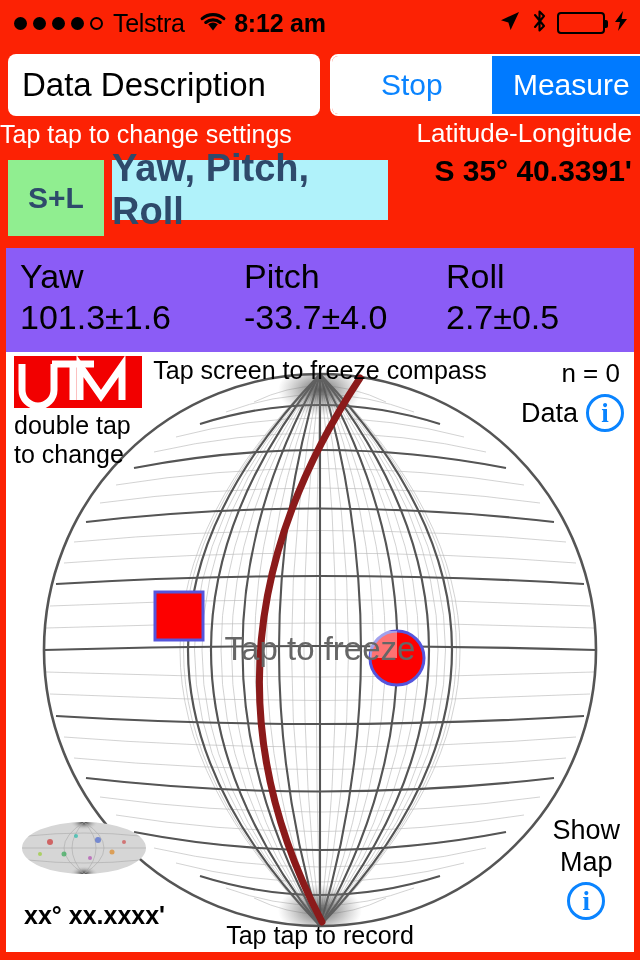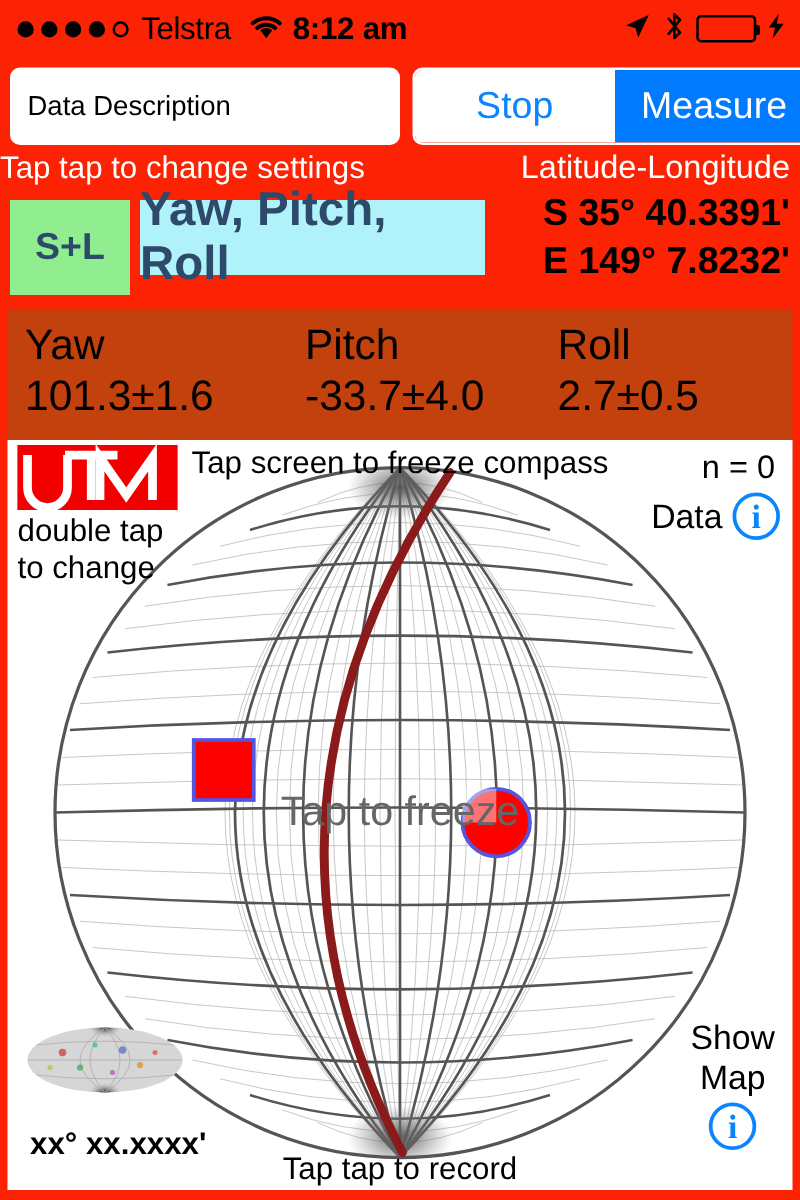--- a/index.html
+++ b/index.html
@@ -104,21 +104,21 @@
   }
   .desc-input {
     position: absolute;
     left: 8px; top: 0;
     width: 312px; height: 62px;
     background: #ffffff;
     border: none;
     border-radius: 8px;
     box-sizing: border-box;
     font-family: "Liberation Sans", sans-serif;
-    font-size: 22px;
+    font-size: 33px;
     color: #000;
     padding: 0 14px;
     outline: none;
   }
   .segmented {
     position: absolute;
     left: 330px; top: 0;
     width: 323px; height: 62px;
     display: flex;
     border: 2px solid #ffffff;
@@ -190,21 +190,21 @@
     color: #2e4a6b;
     cursor: pointer;
     user-select: none;
   }
 
   
   .ypr-panel {
     position: absolute;
     left: 6px; top: 248px;
     width: 628px; height: 122px;
-    background: #c2410c;
+    background: #8b5cf6;
   }
   .ypr-col {
     position: absolute;
     top: 8px;
     color: #000;
   }
   .ypr-col .lbl { font-size: 34px; line-height: 40px; }
   .ypr-col .val { font-size: 34px; line-height: 42px; }
   .ypr-col.yaw   { left: 14px; }
   .ypr-col.pitch { left: 238px; }
@@ -376,21 +376,20 @@
     <div class="segmented">
       <div class="seg inactive">Stop</div>
       <div class="seg active">Measure</div>
     </div>
   </div>
 
   <div class="hint-settings">Tap tap to change settings</div>
   <div class="latlon-title">Latitude-Longitude</div>
   <div class="latlon-vals">
     <div>S 35° 40.3391'</div>
-    <div>E 149° 7.8232'</div>
   </div>
 
   <div class="btn-sl">S+L</div>
   <div class="btn-ypr">Yaw, Pitch, Roll</div>
 
   <div class="ypr-panel">
     <div class="ypr-col yaw">
       <div class="lbl">Yaw</div>
       <div class="val">101.3±1.6</div>
     </div>

